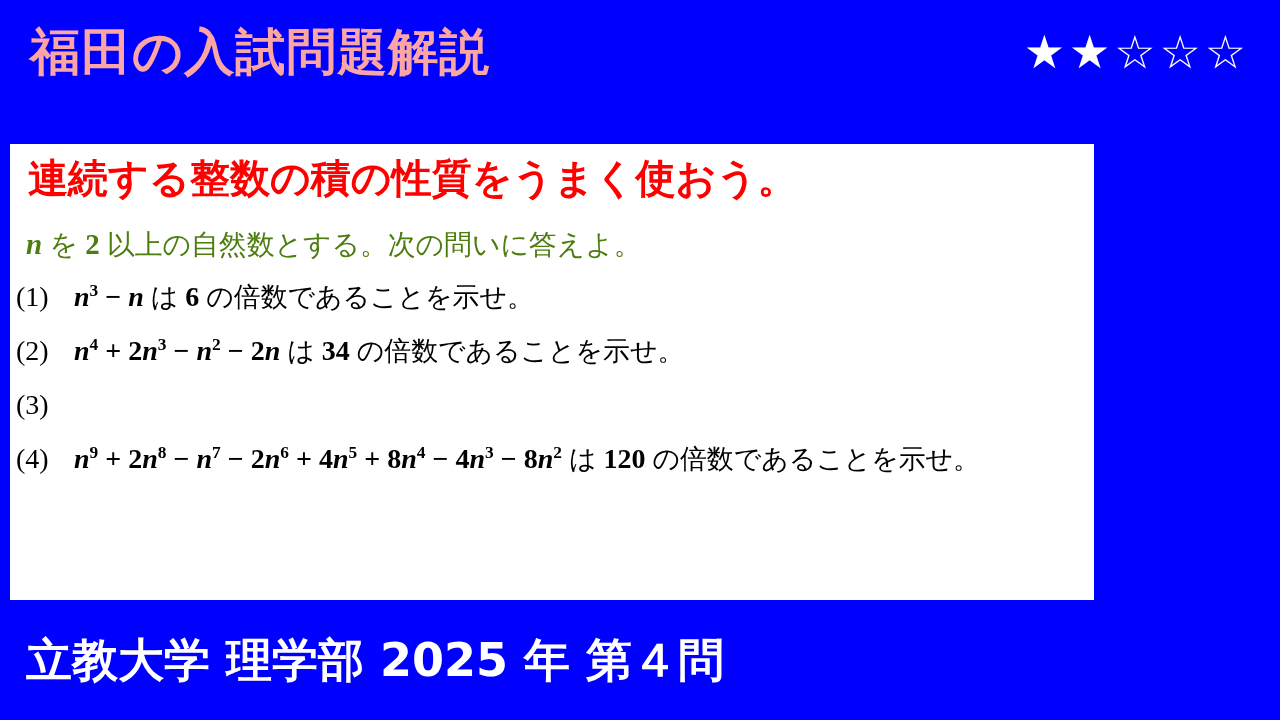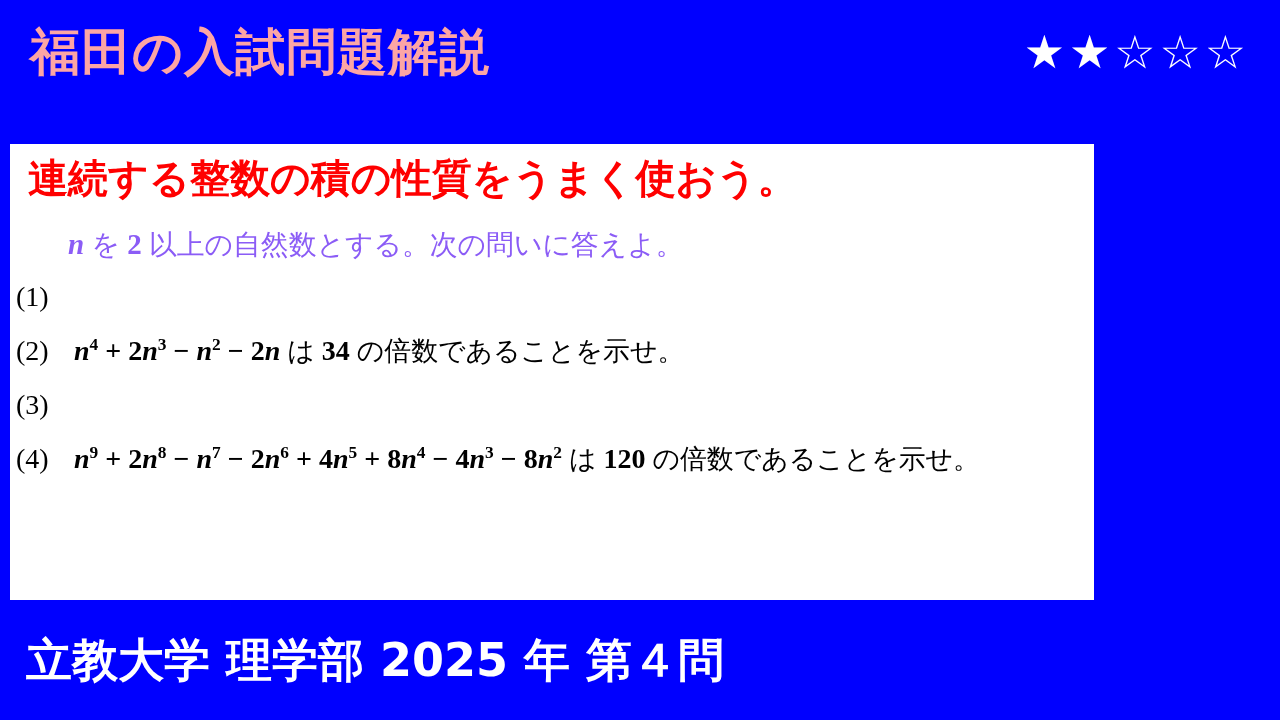--- a/index.html
+++ b/index.html
@@ -70,25 +70,25 @@
     color: #ff0000;
     font-family: "DejaVu Sans", sans-serif;
     font-size: 40px;
     font-weight: bold;
     line-height: 1;
     padding: 14px 0 0 18px;
     letter-spacing: 0px;
     white-space: nowrap;
   }
   .lead {
-    color: #8b5cf6;
+    color: #4d7c0f;
     font-family: "Liberation Serif", serif;
     font-size: 29px;
     line-height: 1;
-    padding: 32px 0 0 58px;
+    padding: 32px 0 0 16px;
   }
   .qlist {
     margin: 0;
     padding: 24px 0 0 0;
     list-style: none;
   }
   .qitem {
     display: flex;
     align-items: baseline;
     color: #000000;
@@ -168,20 +168,23 @@
     <div class="subtitle">連続する整数の積の性質をうまく使おう。</div>
 
     <div class="lead">
       <span class="mi">n</span> <span class="jp">を</span> <span class="mn">2</span> <span class="jp">以上の自然数とする。次の問いに答えよ。</span>
     </div>
 
     <ul class="qlist">
 
       <li class="qitem">
         <span class="qnum">(1)</span>
+        <span class="qbody">
+          <span class="mi">n</span><sup class="mn">3</sup> <span class="mn">−</span> <span class="mi">n</span> <span class="jp">は</span> <span class="mn">6</span> <span class="jp">の倍数であることを示せ。</span>
+        </span>
       </li>
 
       <li class="qitem">
         <span class="qnum">(2)</span>
         <span class="qbody">
           <span class="mi">n</span><sup class="mn">4</sup> <span class="mn">+</span> <span class="mn">2</span><span class="mi">n</span><sup class="mn">3</sup> <span class="mn">−</span> <span class="mi">n</span><sup class="mn">2</sup> <span class="mn">−</span> <span class="mn">2</span><span class="mi">n</span> <span class="jp">は</span> <span class="mn">34</span> <span class="jp">の倍数であることを示せ。</span>
         </span>
       </li>
 
       <li class="qitem">

